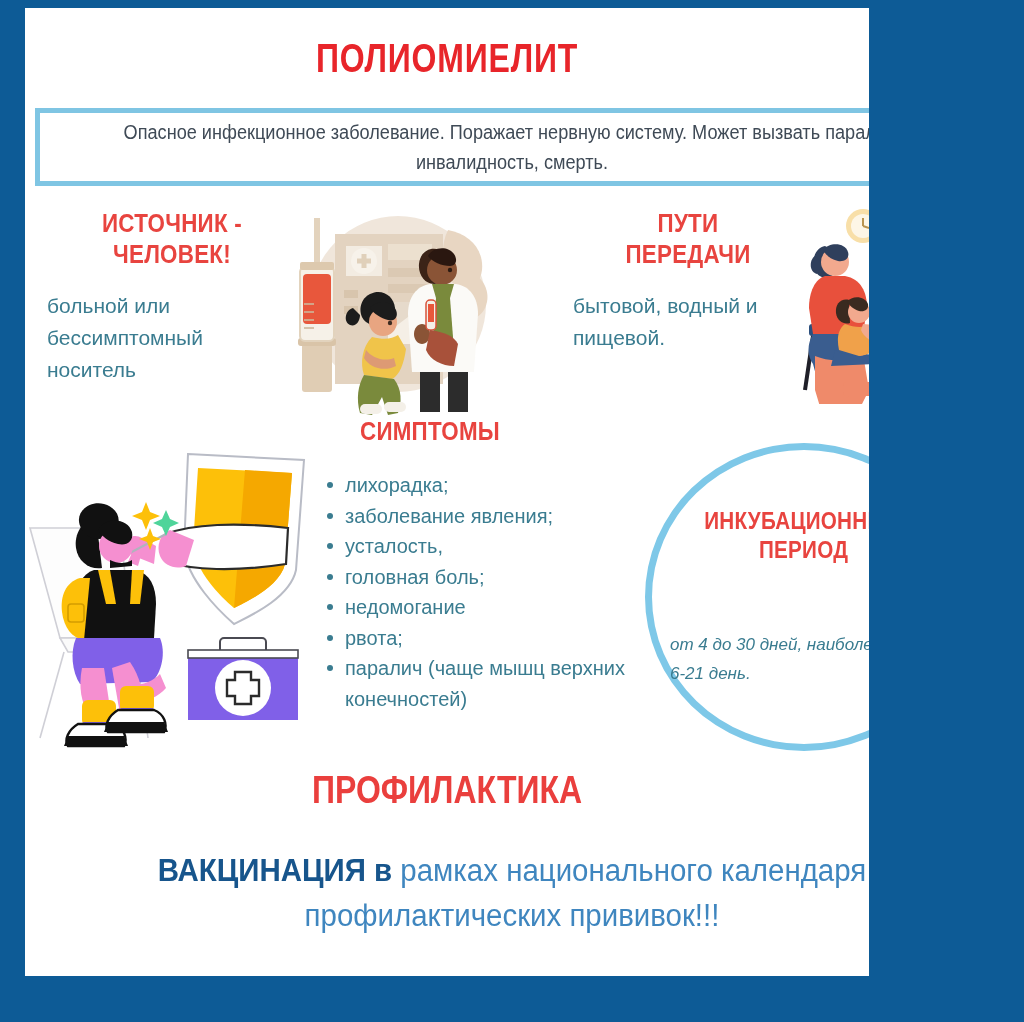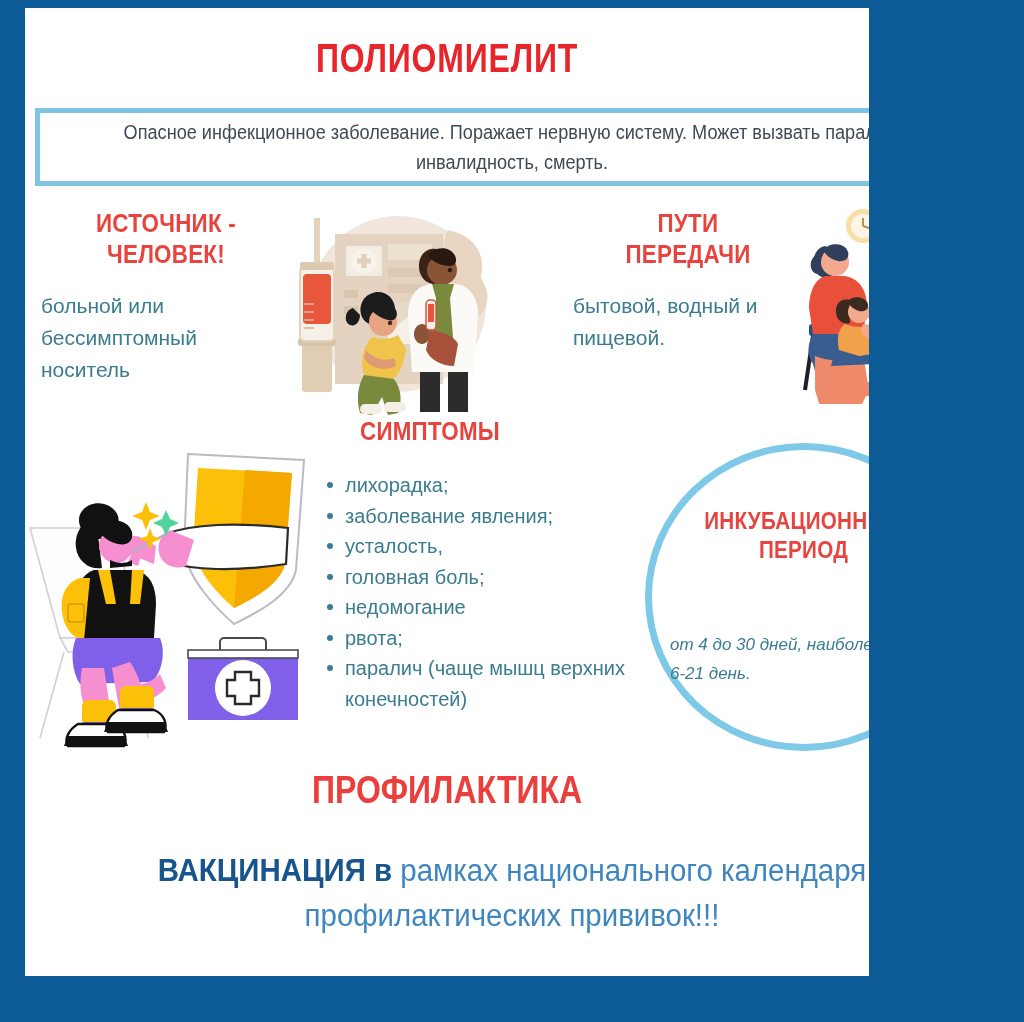--- a/index.html
+++ b/index.html
@@ -59,21 +59,21 @@
     transform-origin:50% 50%;
   }
   .body-blue{
     color:#3a7c90;
     font-size:21px;
     line-height:32px;
     text-align:left;
   }
 
   
-  .src-text{position:absolute;left:16px;top:200px;width:250px;}
+  .src-text{position:absolute;left:22px;top:200px;width:250px;}
   .src-head{margin-bottom:20px;}
   .src-illu{position:absolute;left:255px;top:196px;width:225px;height:212px;}
 
   .way-text{position:absolute;left:548px;top:200px;width:230px;}
   .way-head{margin-bottom:20px;}
   .way-illu{position:absolute;left:762px;top:196px;width:210px;height:200px;}
 
   
   .sym-head{position:absolute;left:280px;top:408px;width:250px;}
   .sym-list{

